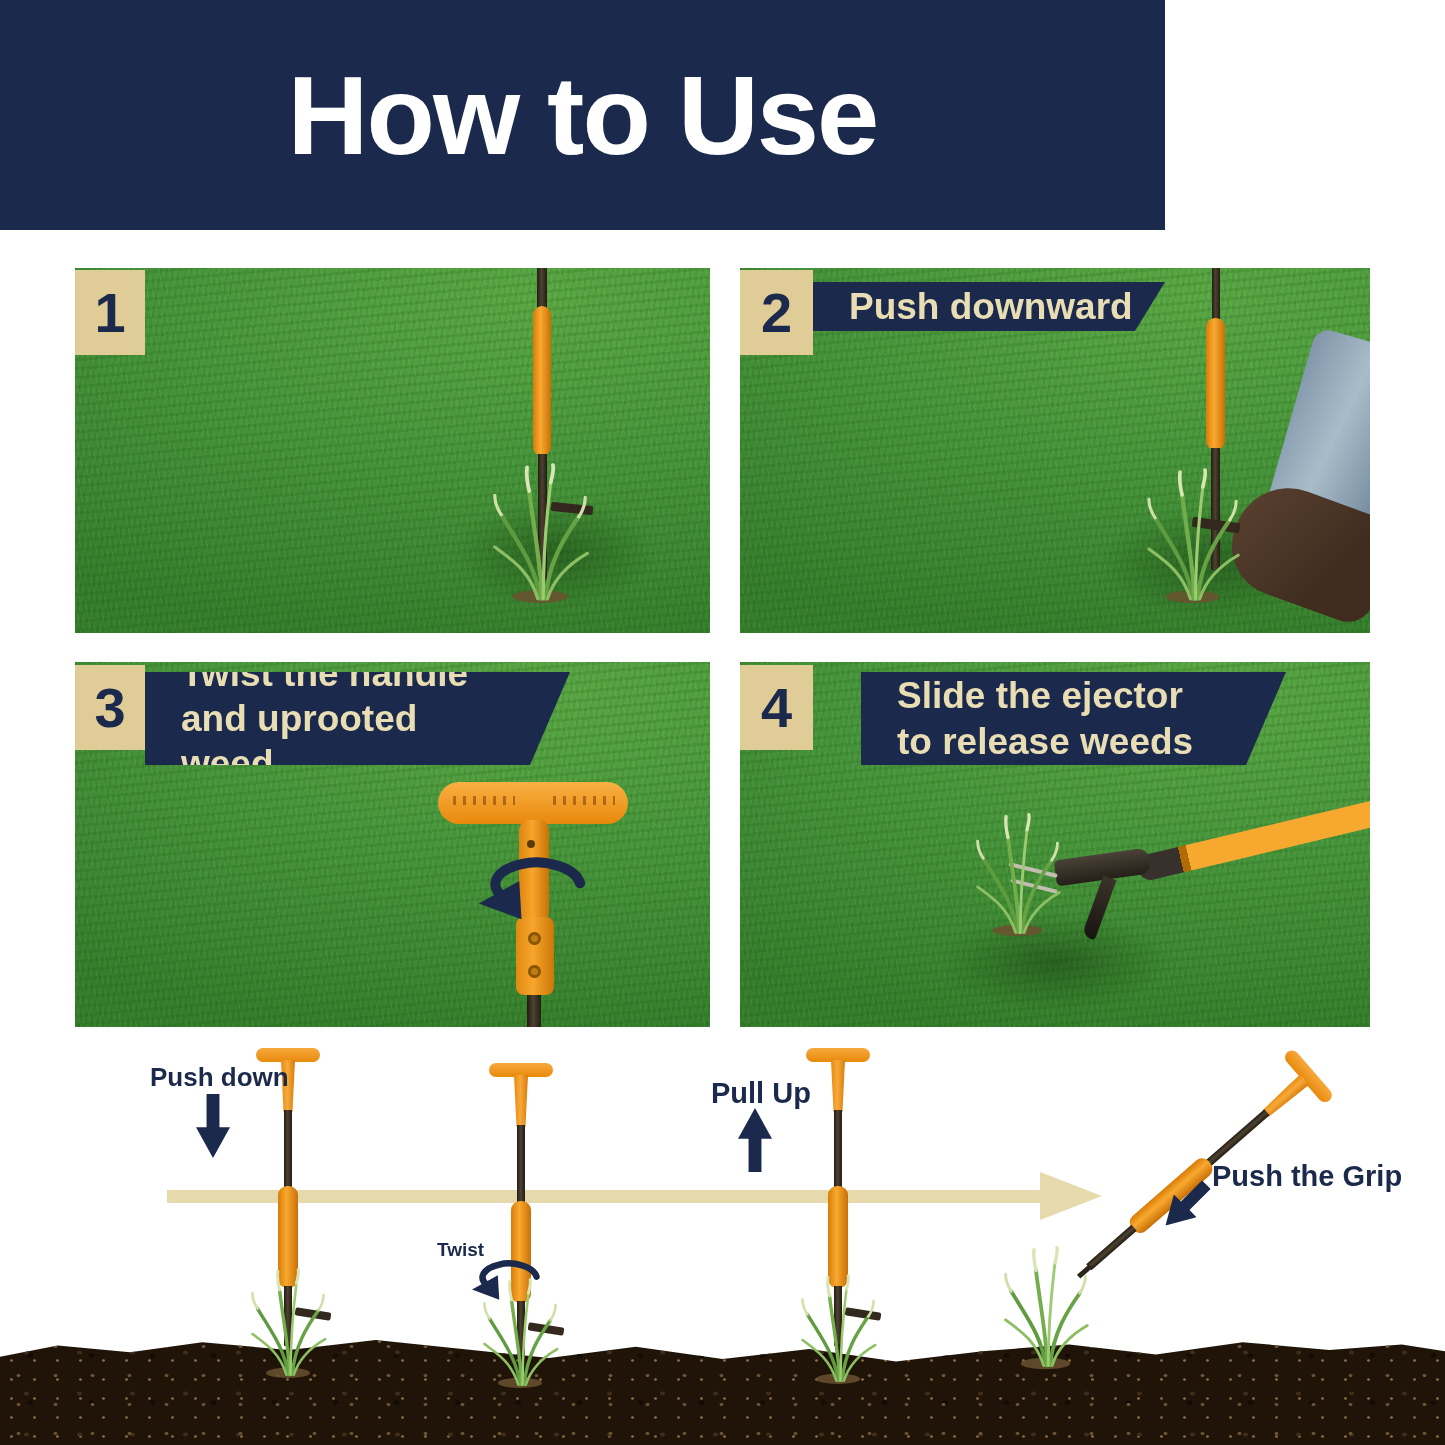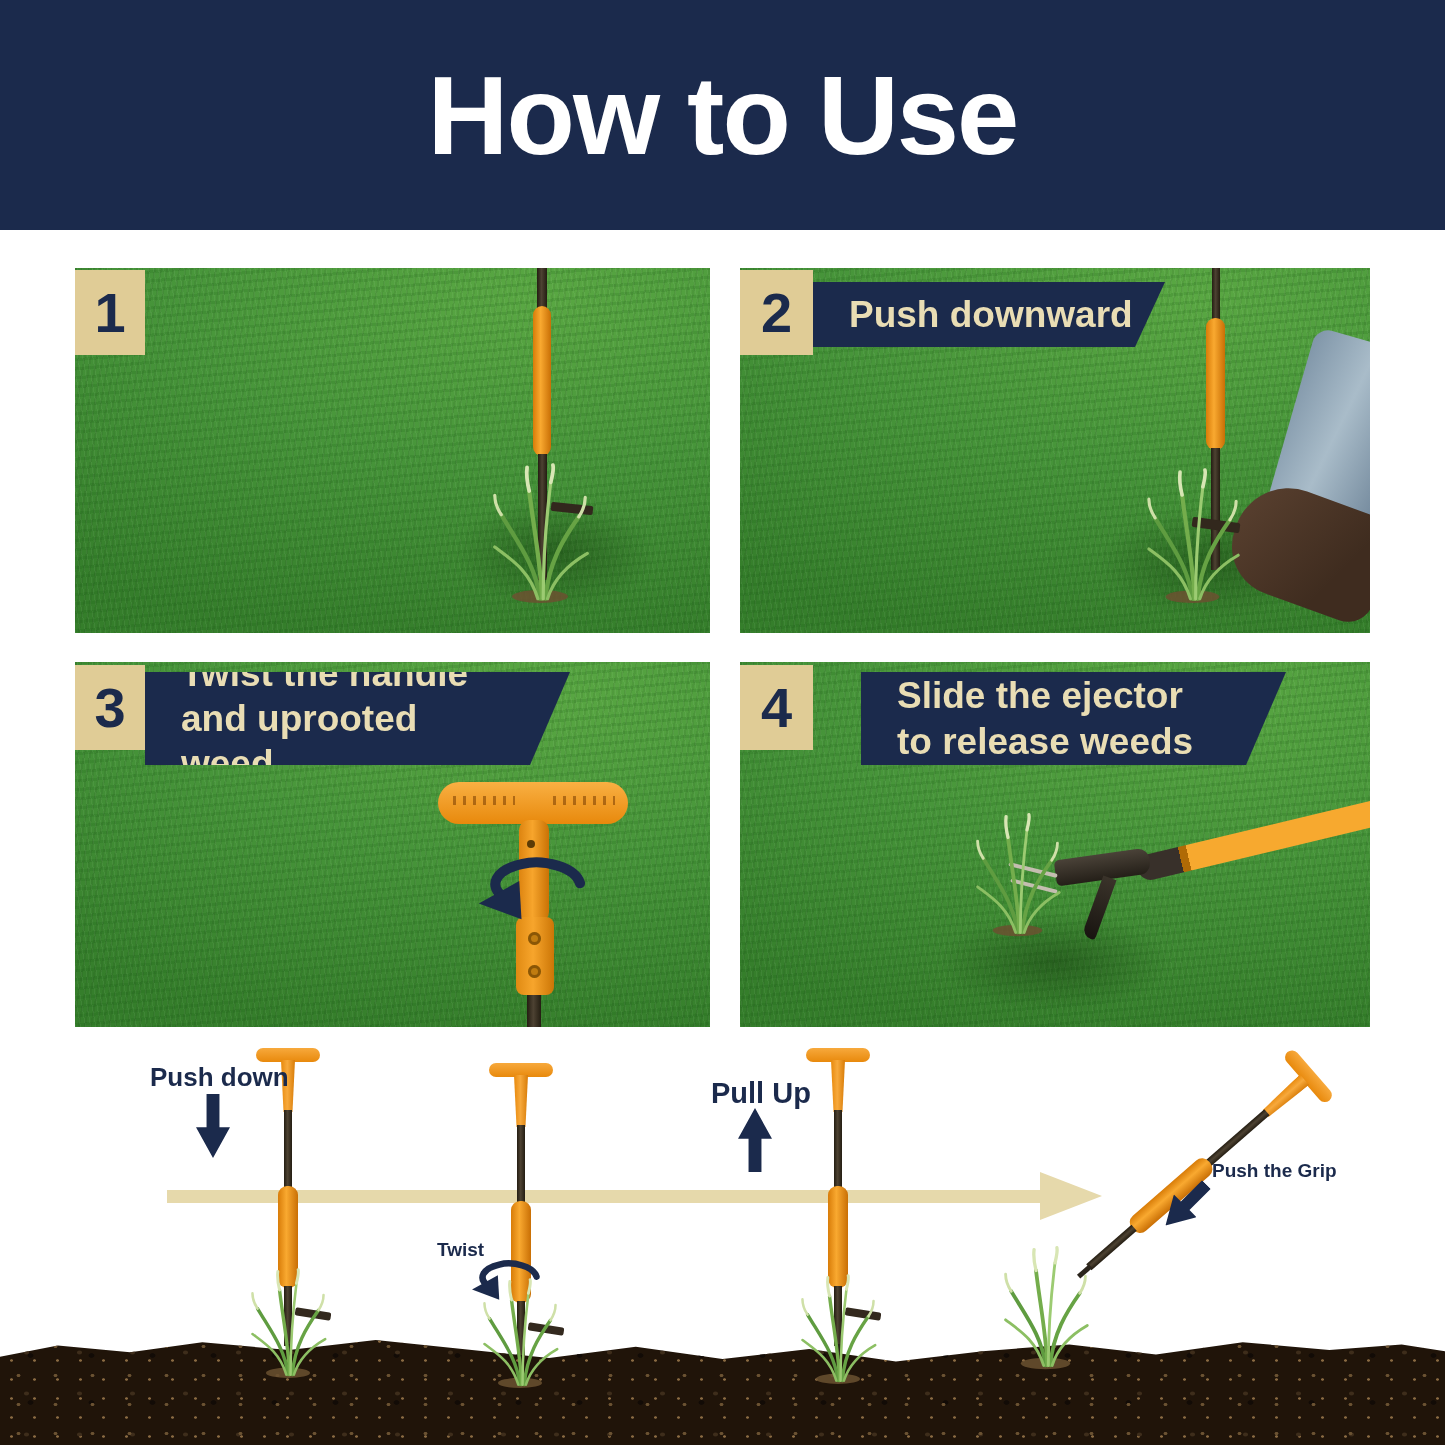--- a/index.html
+++ b/index.html
@@ -1,19 +1,19 @@
 <!DOCTYPE html>
 <html><head>
 <meta charset="utf-8">
 <style>
   html,body{margin:0;padding:0;background:#ffffff;font-family:"Liberation Sans",sans-serif;}
   .canvas{position:relative;width:1445px;height:1445px;margin:0 auto;background:#ffffff;overflow:hidden;}
 
   
-  .title-banner{position:absolute;left:0;top:0;width:1445px;height:230px;background:#1b2a4c;
+  .title-banner{position:absolute;left:0;top:0;width:1165px;height:230px;background:#1b2a4c;
     display:flex;align-items:center;justify-content:center;}
   .title-banner h1{margin:0;color:#ffffff;font-size:112px;font-weight:700;letter-spacing:-2px;}
 
   
   .panel{position:absolute;overflow:hidden;}
   .photo{position:absolute;inset:0;
     background:
       repeating-linear-gradient(100deg, rgba(0,0,0,.06) 0 2px, rgba(0,0,0,0) 2px 6px),
       repeating-linear-gradient(80deg, rgba(255,255,255,.05) 0 1px, rgba(255,255,255,0) 1px 5px),
       repeating-linear-gradient(175deg, rgba(18,88,14,.14) 0 3px, rgba(0,0,0,0) 3px 9px),
@@ -136,21 +136,21 @@
     <div class="shaft" style="left:471px;top:180px;width:9px;height:122px;"></div>
     <svg class="weed" style="left:395px;top:200px;width:115px;height:135px;">
         <use href="#weed-sym"></use>
       </svg>
     <div class="jeans" style="left:548px;top:70px;width:110px;height:195px;"></div>
     <div class="boot" style="left:492px;top:228px;width:155px;height:110px;"></div>
     <div class="pedal" style="left:452px;top:252px;width:48px;height:10px;transform:rotate(8deg);"></div>
     <div class="num-box" style="left:0;top:2px;width:73px;height:85px;">
       <span>2</span>
     </div>
-    <div class="step-banner" style="left:73px;top:14px;width:352px;height:65px;">
+    <div class="step-banner" style="left:73px;top:14px;width:352px;height:49px;">
       <span>Push downward</span>
     </div>
   </div>
 
   <div class="panel row2" style="left:75px;top:662px;width:635px;height:365px;">
     <div class="photo"></div>
     <div class="t3-bar" style="left:363px;top:120px;width:190px;height:42px;"></div>
     <div class="t3-slots" style="left:378px;top:134px;width:62px;"></div>
     <div class="t3-slots" style="left:478px;top:134px;width:62px;"></div>
     <div class="t3-neck" style="left:444px;top:158px;width:30px;height:102px;"></div>
@@ -196,21 +196,21 @@
   <div class="block-arrow" style="left:196px;top:1094px;width:34px;height:64px;"></div>
 
   <div class="diagram-label" style="left:437px;top:1239px;font-size:19px;">Twist</div>
   <svg class="rot-arrow" style="left:462px;top:1258px;width:86px;height:46px;">
       <use href="#rotate-sym"></use>
     </svg>
 
   <div class="diagram-label" style="left:711px;top:1077px;font-size:29px;">Pull Up</div>
   <div class="block-arrow" style="left:738px;top:1108px;width:34px;height:64px;transform:rotate(180deg);"></div>
 
-  <div class="diagram-label" style="left:1212px;top:1160px;font-size:19px;">Push the Grip</div>
+  <div class="diagram-label" style="left:1212px;top:1160px;font-size:29px;">Push the Grip</div>
   <div class="block-arrow" style="left:1170px;top:1176px;width:32px;height:58px;transform:rotate(45deg);"></div>
 
   <div class="vtool" style="left:243px;top:1048px;">
     <div class="t-bar"></div>
     <div class="t-neck"></div>
     <div class="t-shaft t-upper"></div>
     <div class="t-grip"></div>
     <div class="t-shaft t-lower"></div>
     <div class="t-pedal"></div>
     <div class="t-tip"></div>

